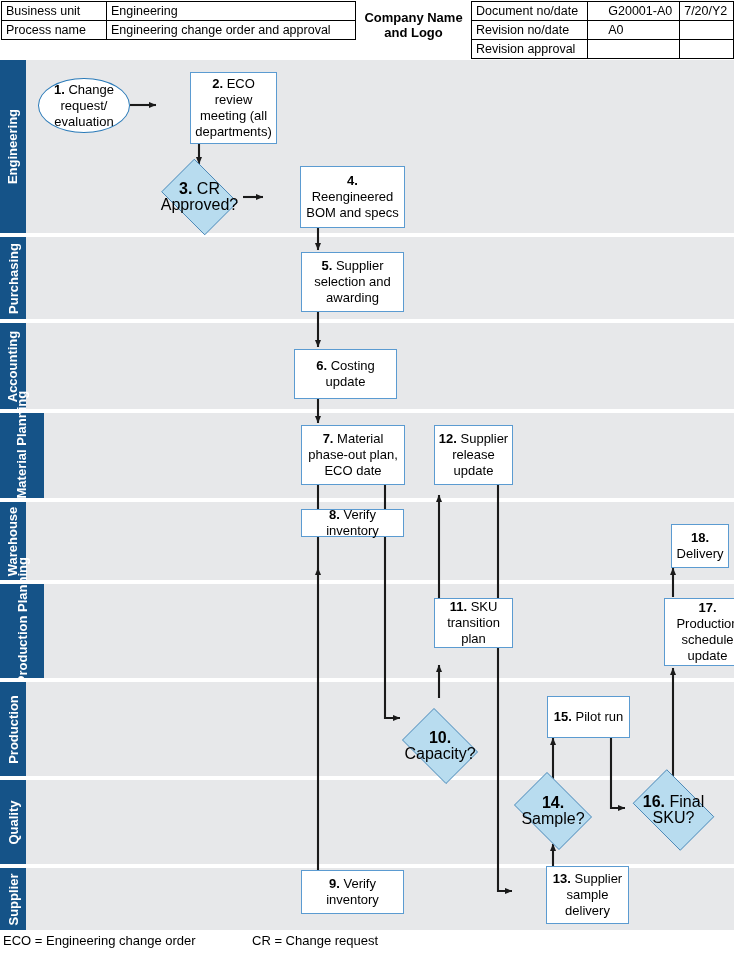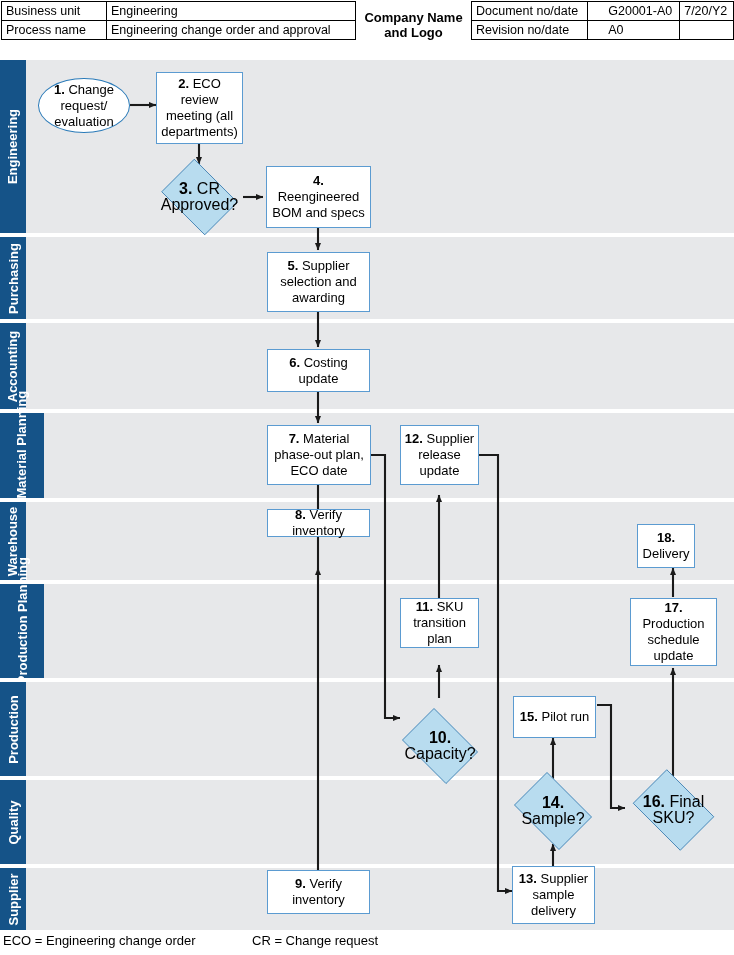--- a/index.html
+++ b/index.html
@@ -42,20 +42,21 @@
   }
   .lane-hdr.w1{width:26px;}
   .lane-hdr.w2{width:44px;}
 
   
   .node{
     position:absolute;background:#ffffff;border:1.5px solid #5b9bd1;
     box-sizing:border-box;display:flex;align-items:center;
     justify-content:center;text-align:center;font-size:13px;line-height:16px;
     padding:0 3px;
+    margin-left:34px;
   }
   .node b{font-weight:bold;}
   .term{
     position:absolute;background:#ffffff;border:1.5px solid #2b7bb9;
     border-radius:50%;box-sizing:border-box;display:flex;align-items:center;
     justify-content:center;text-align:center;font-size:13px;line-height:16px;
   }
   .dec{position:absolute;}
   .dec .shape{
     position:absolute;left:0;top:0;width:100%;height:100%;
@@ -100,20 +101,25 @@
   <table class="hdr" id="hdr-right">
     <tbody>
         <tr>
       <td class="k">Document no/date</td>
       <td class="v">G20001-A0</td>
       <td class="v2">7/20/Y2</td>
     </tr>
     <tr>
       <td class="k">Revision no/date</td>
       <td class="v">A0</td>
+      <td class="v2"></td>
+    </tr>
+    <tr>
+      <td class="k">Revision approval</td>
+      <td class="v"></td>
       <td class="v2"></td>
     </tr>
   </tbody>
     </table>
 </div>
 
 <div id="lanes">
 
   <div class="lane" style="top:0px;height:173px">
     <div class="lane-hdr w1">
@@ -220,21 +226,21 @@
   <div class="node" style="left:266px;top:166px;width:105px;height:62px">
     <div><b>4.</b><br>
       <span>Reengineered BOM and specs</span></div>
   </div>
 
   <div class="node" style="left:267px;top:252px;width:103px;height:60px">
     <div><b>5.</b>
       <span>Supplier selection and awarding</span></div>
   </div>
 
-  <div class="node" style="left:267px;top:349px;width:103px;height:43px">
+  <div class="node" style="left:260px;top:349px;width:103px;height:50px">
     <div><b>6.</b>
       <span>Costing update</span></div>
   </div>
 
   <div class="node" style="left:267px;top:425px;width:104px;height:60px">
     <div><b>7.</b>
       <span>Material phase-out plan, ECO date</span></div>
   </div>
 
   <div class="node" style="left:267px;top:509px;width:103px;height:28px">

